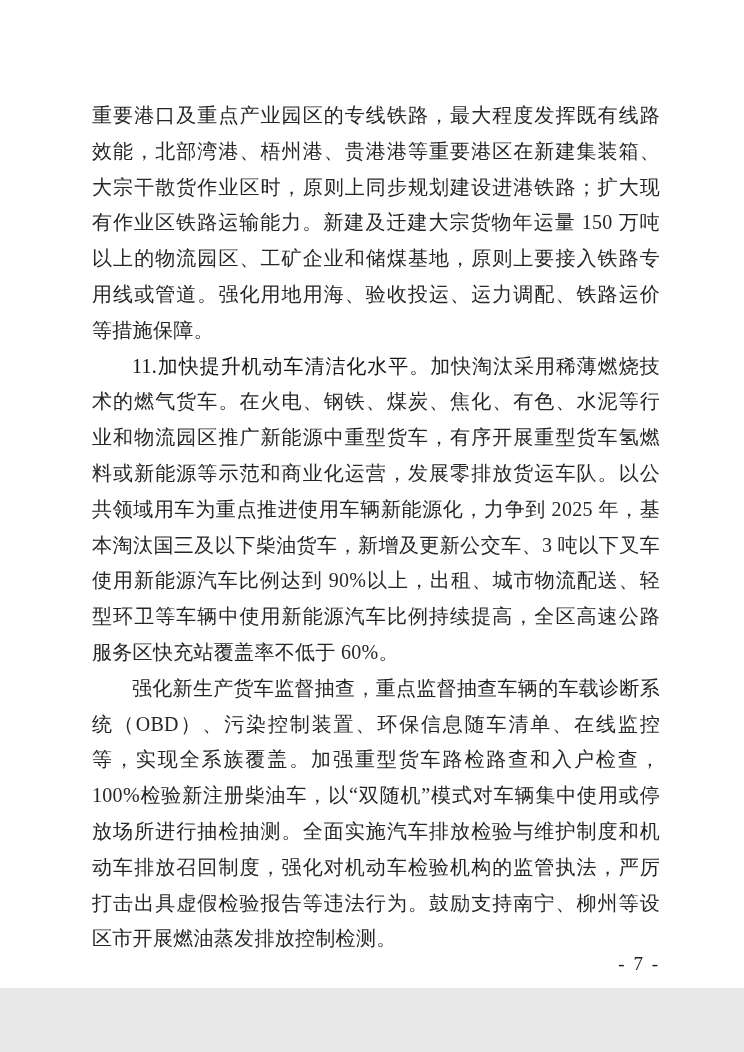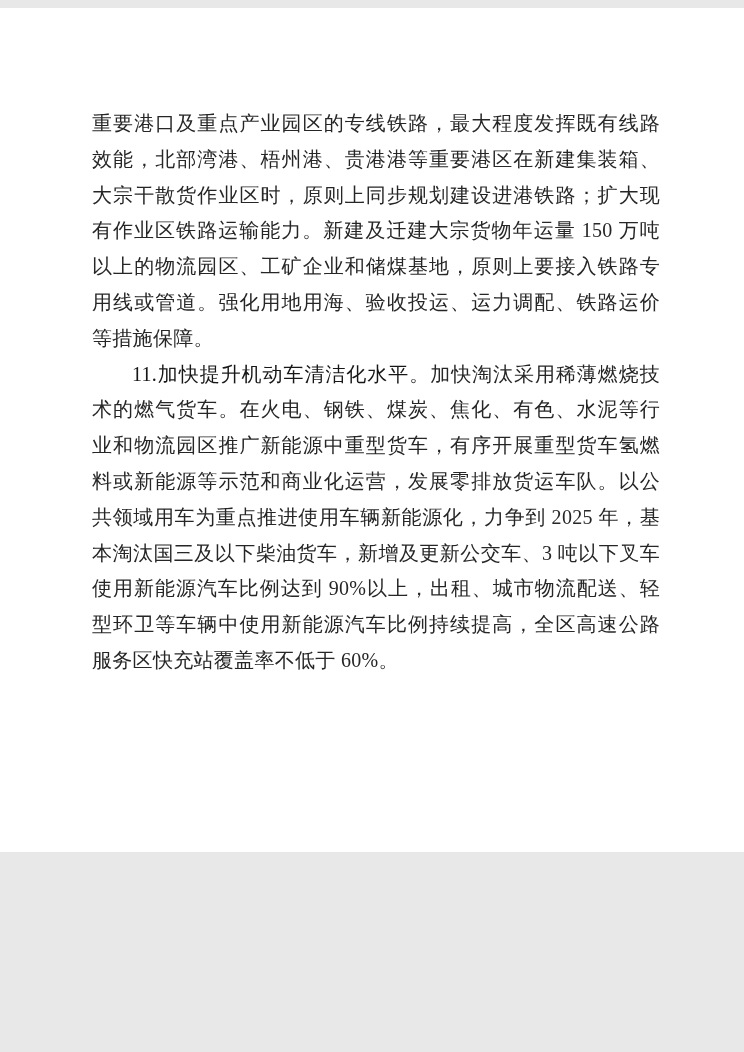--- a/index.html
+++ b/index.html
@@ -7,22 +7,22 @@
     --paper:#ffffff;
   }
   html,body{
     margin:0;
     padding:0;
     background:#e8e8e8;
   }
   .page{
     position:relative;
     width:744px;
-    height:844px;
-    margin:8px auto;
+    height:988px;
+    margin:0 auto;
     background:var(--paper);
     overflow:hidden;
     font-family:"Liberation Serif","DejaVu Serif",serif;
   }
   .text-block{
     position:absolute;
     left:92px;
     top:98px;
     width:568px;
     color:var(--ink);
@@ -55,16 +55,17 @@
     font-family:"Liberation Serif","DejaVu Serif",serif;
   }
 </style>
 </head>
 <body>
 
 <div class="page">
   <div class="text-block">
     <p class="para"><span>重要港口及重点产业园区的专线铁路，最大程度发挥既有线路效能，北部湾港、梧州港、贵港港等重要港区在新建集装箱、大宗干散货作业区时，原则上同步规划建设进港铁路；扩大现有作业区铁路运输能力。新建及迁建大宗货物年运量 150 万吨以上的物流园区、工矿企业和储煤基地，原则上要接入铁路专用线或管道。强化用地用海、验收投运、运力调配、铁路运价等措施保障。</span></p>
     <p class="para indent"><span class="section-lead">11.加快提升机动车清洁化水平。</span><span>加快淘汰采用稀薄燃烧技术的燃气货车。在火电、钢铁、煤炭、焦化、有色、水泥等行业和物流园区推广新能源中重型货车，有序开展重型货车氢燃料或新能源等示范和商业化运营，发展零排放货运车队。以公共领域用车为重点推进使用车辆新能源化，力争到 2025 年，基本淘汰国三及以下柴油货车，新增及更新公交车、3 吨以下叉车使用新能源汽车比例达到 90%以上，出租、城市物流配送、轻型环卫等车辆中使用新能源汽车比例持续提高，全区高速公路服务区快充站覆盖率不低于 60%。</span></p>
+    <p class="para indent"><span>强化新生产货车监督抽查，重点监督抽查车辆的车载诊断系统（OBD）、污染控制装置、环保信息随车清单、在线监控等，实现全系族覆盖。加强重型货车路检路查和入户检查，100%检验新注册柴油车，以“双随机”模式对车辆集中使用或停放场所进行抽检抽测。全面实施汽车排放检验与维护制度和机动车排放召回制度，强化对机动车检验机构的监管执法，严厉打击出具虚假检验报告等违法行为。鼓励支持南宁、柳州等设区市开展燃油蒸发排放控制检测。</span></p>
   </div>
 
   <div class="page-footer">- 7 -</div>
 </div>
 
 </body></html>

